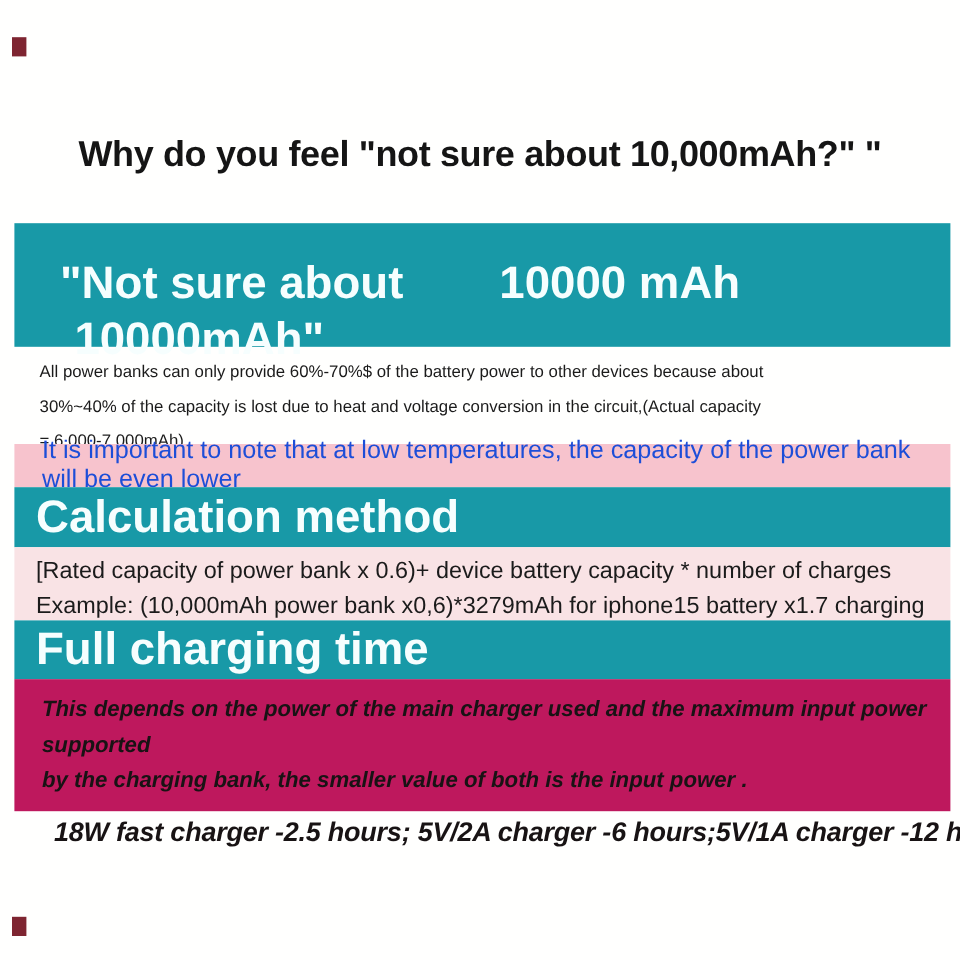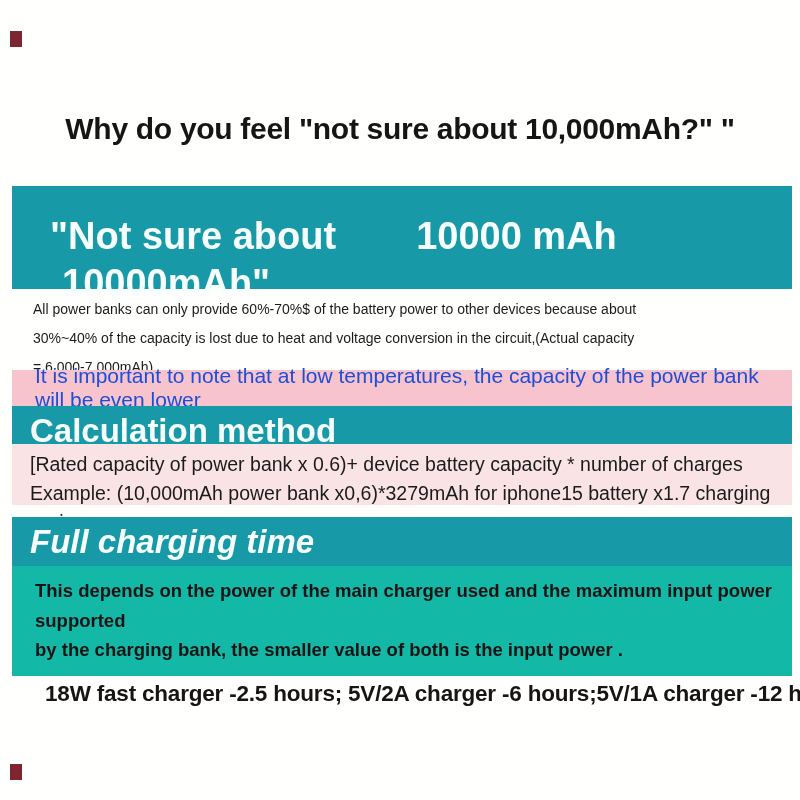--- a/index.html
+++ b/index.html
@@ -77,43 +77,44 @@
     font-size: 21px;
     display: flex;
     align-items: center;
     padding-left: 23px;
   }
 
   .teal-heading {
     background: #1899a7;
     color: #f6fefe;
     font-weight: bold;
-    font-size: 33px;
+    font-size: 38px;
     display: flex;
     align-items: center;
     padding-left: 18px;
   }
   #calc-heading { top: 406px; height: 50px; }
-  #charging-heading { top: 517px; height: 49px; font-style: italic; }
+  #charging-heading { top: 517px; height: 49px; }
 
   #calc-body {
-    top: 444px;
+    top: 456px;
     height: 61px;
     background: #f9e3e5;
     color: #1b1b1b;
     font-size: 19.5px;
     line-height: 29px;
     padding: 6px 0 0 18px;
   }
 
   #charging-body {
     top: 566px;
     height: 110px;
-    background: #14b8a6;
+    background: #be185d;
     color: #181314;
+    font-style: italic;
   }
   #charging-body .note-line {
     font-size: 18.5px;
     font-weight: bold;
     line-height: 29.5px;
     padding-left: 23px;
   }
   #charging-body .note-line:first-child { padding-top: 10px; }
   #charging-summary {
     font-size: 22.5px;

